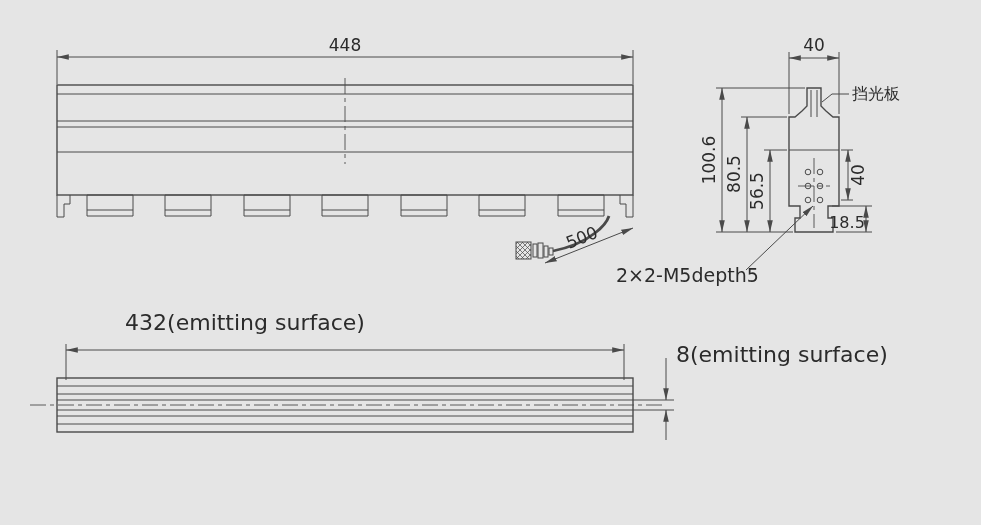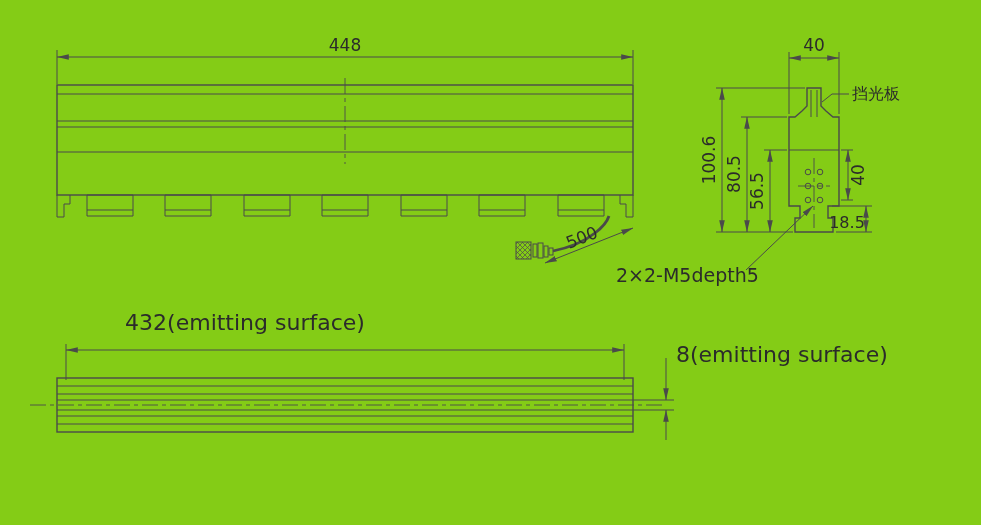--- a/index.html
+++ b/index.html
@@ -1,16 +1,16 @@
 <!DOCTYPE html>
 <html><head>
 <meta charset="utf-8">
 <style>
   html,body{margin:0;padding:0;background:#ffffff;}
-  .canvas{position:relative;width:981px;height:525px;background:#84cc16;overflow:hidden;
+  .canvas{position:relative;width:981px;height:525px;background:#e5e5e5;overflow:hidden;
           font-family:"DejaVu Sans", sans-serif;}
   svg{display:block;}
   .ln{stroke:#4a4a4a;stroke-width:1;fill:none;}
   .ln-th{stroke:#4a4a4a;stroke-width:1.4;fill:none;}
   .cable{stroke:#4a4a4a;stroke-width:2.8;fill:none;}
   .cl{stroke:#4a4a4a;stroke-width:0.9;fill:none;stroke-dasharray:16 4 4 4;}
   .dim{stroke:#4a4a4a;stroke-width:1;fill:none;}
   .hole{stroke:#4a4a4a;stroke-width:1;fill:none;}
   .t{fill:#2b2b2b;font-family:"DejaVu Sans", sans-serif;}
   .t17{font-size:17px;}

